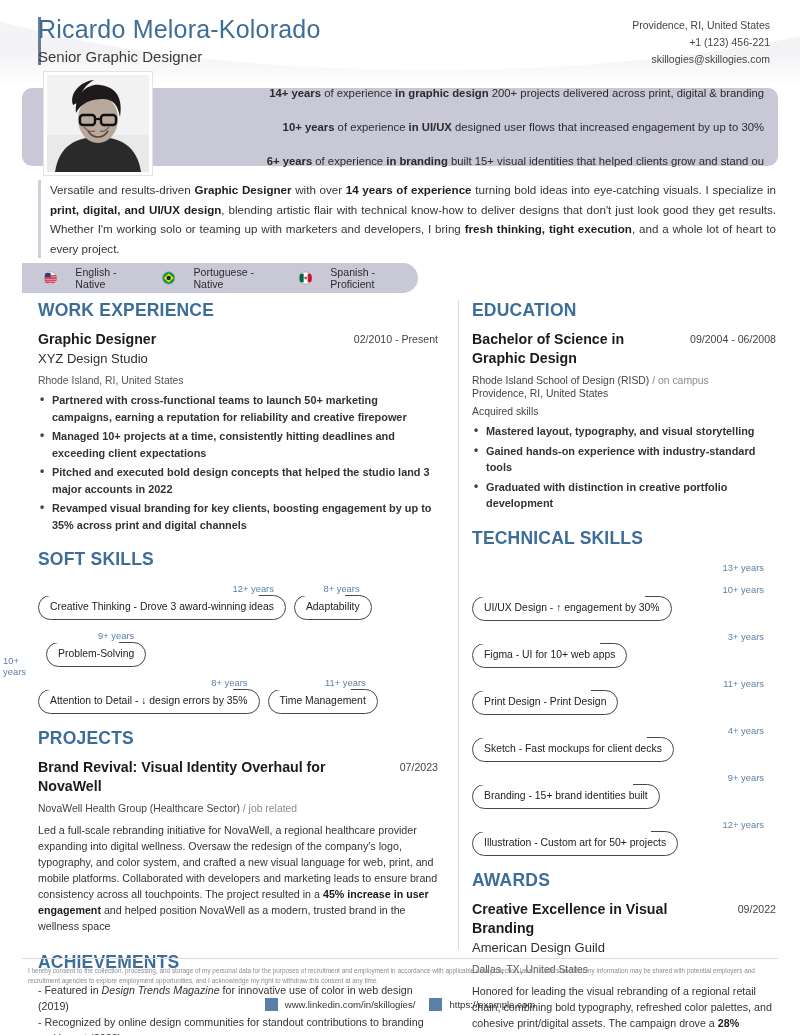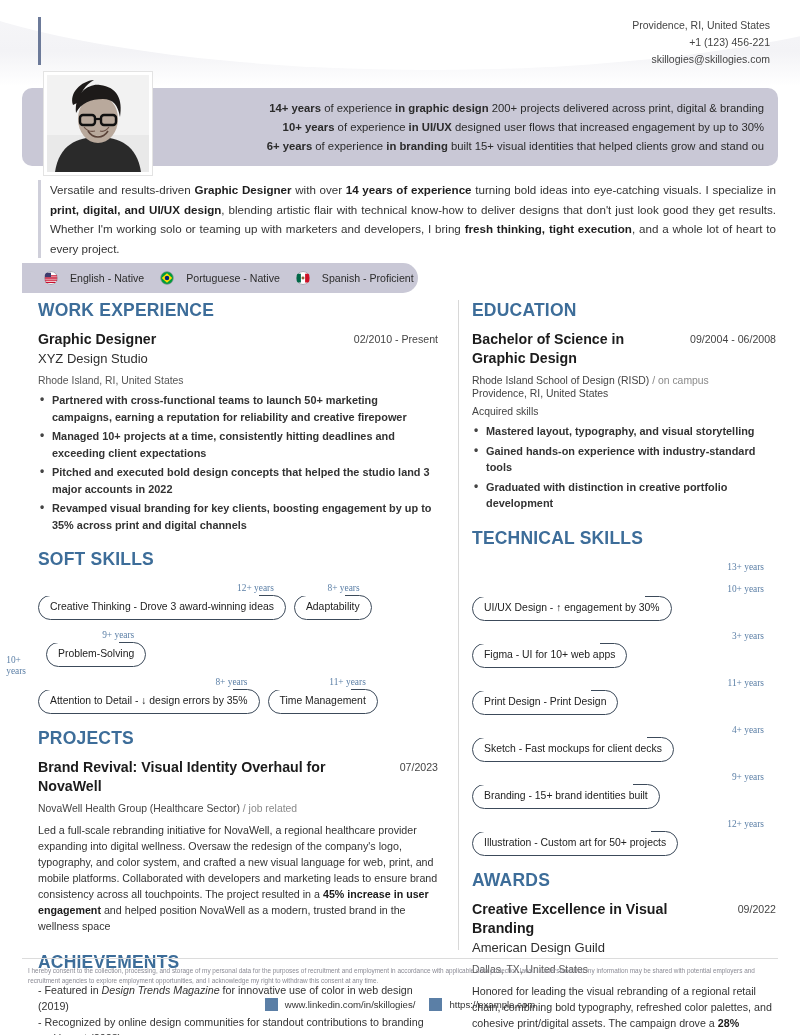--- a/index.html
+++ b/index.html
@@ -42,21 +42,21 @@
   }
 
   
   .band {
     position: absolute; left: 22px; top: 88px; width: 756px; height: 78px;
     background: #c9c8d6; border-radius: 10px;
   }
   .band-inner {
     position: absolute; left: 140px; top: 0; right: 8px; height: 78px;
     display: flex; flex-direction: column; justify-content: center;
-    align-items: flex-end; gap: 3px; padding-right: 6px;
+    align-items: flex-end; gap: 18px; padding-right: 6px;
   }
   .band-line { font-size: 11.3px; color: #2b2b2b; line-height: 16px; white-space: nowrap; }
   .band-line b { font-weight: bold; }
   .photo {
     position: absolute; left: 44px; top: 72px; width: 108px; height: 103px;
     border: 3px solid #ffffff; background: #ddd; overflow: hidden;
     box-shadow: 0 0 0 1px #e3e3e3;
   }
   .photo svg { display: block; }
 
@@ -69,21 +69,21 @@
     font-size: 11.6px; line-height: 19.5px; color: #333; text-align: justify;
   }
   .summary b { font-weight: bold; color: #1d1d1d; }
 
   
   .lang-bar {
     position: absolute; left: 22px; top: 263px; width: 396px; height: 30px;
     background: #c9c8d6; border-radius: 0 15px 15px 0;
     display: flex; align-items: center; gap: 16px; padding-left: 22px;
   }
-  .lang { display: flex; align-items: center; gap: 12px; font-size: 10.6px; color: #2c2c2c; }
+  .lang { display: flex; align-items: center; gap: 18px; font-size: 10.6px; color: #2c2c2c; }
   .flag { width: 14px; height: 14px; border-radius: 50%; display:block; }
 
   
   .col-left { position: absolute; left: 38px; top: 300px; width: 400px; }
   .col-right { position: absolute; left: 472px; top: 300px; width: 304px; }
   .divider {
     position: absolute; left: 458px; top: 300px; width: 1px; height: 650px;
     background: #d8d8d8;
   }
 
@@ -120,21 +120,21 @@
     padding: 4px 11px 5px 11px; font-size: 10.4px; color: #222;
     line-height: 14px; white-space: nowrap; background: #fff;
     position: relative;
   }
   .pill:before {
     content: ""; position: absolute; left: 4px; right: 26px; top: -1.3px;
     height: 1.3px; background: #ffffff;
   }
   .pill-years {
     position: absolute; right: 9px; top: -1px; font-size: 9.4px;
-    color: #5b7fa6; background: #ffffff; padding: 0 3px; line-height: 11px; font-family: Liberation Serif, serif;
+    color: #5b7fa6; background: #ffffff; padding: 0 3px; line-height: 11px;
   }
   .tech-pills .pill-wrap { margin-bottom: 11px; }
 
   
   .foot-rule {
     position: absolute; left: 22px; top: 958px; width: 756px; height: 1px;
     background: #dcdcdc;
   }
   .consent {
     position: absolute; left: 28px; top: 966px; width: 744px;
@@ -149,20 +149,24 @@
 </style>
 </head>
 <body>
 
 <div class="page">
 
   <div class="top-wash"></div>
 
   <div class="header">
     <div class="name-rule"></div>
+    <div class="name-block">
+      <div class="full-name">Ricardo Melora-Kolorado</div>
+      <div class="job-title">Senior Graphic Designer</div>
+    </div>
     <div class="contact">
       <div>Providence, RI, United States</div>
       <div>+1 (123) 456-221</div>
       <div>skillogies@skillogies.com</div>
     </div>
   </div>
 
   <div class="band">
     <div class="band-inner">
       <div class="band-line">

